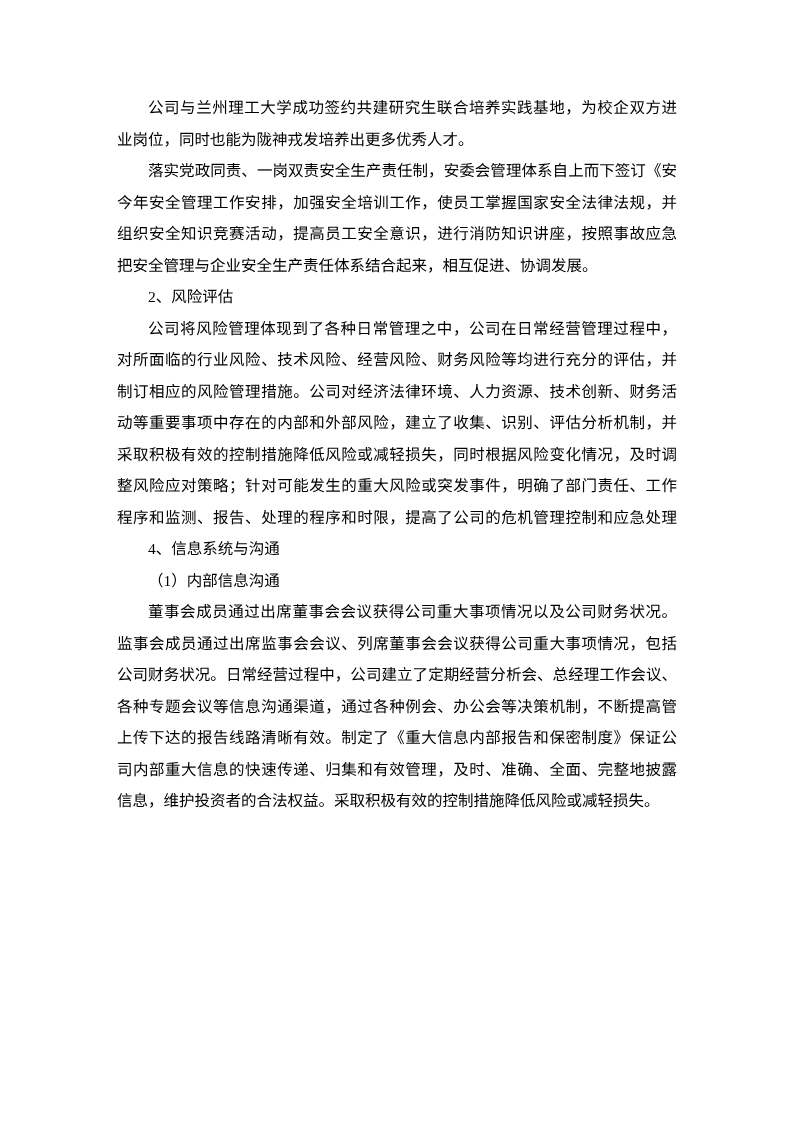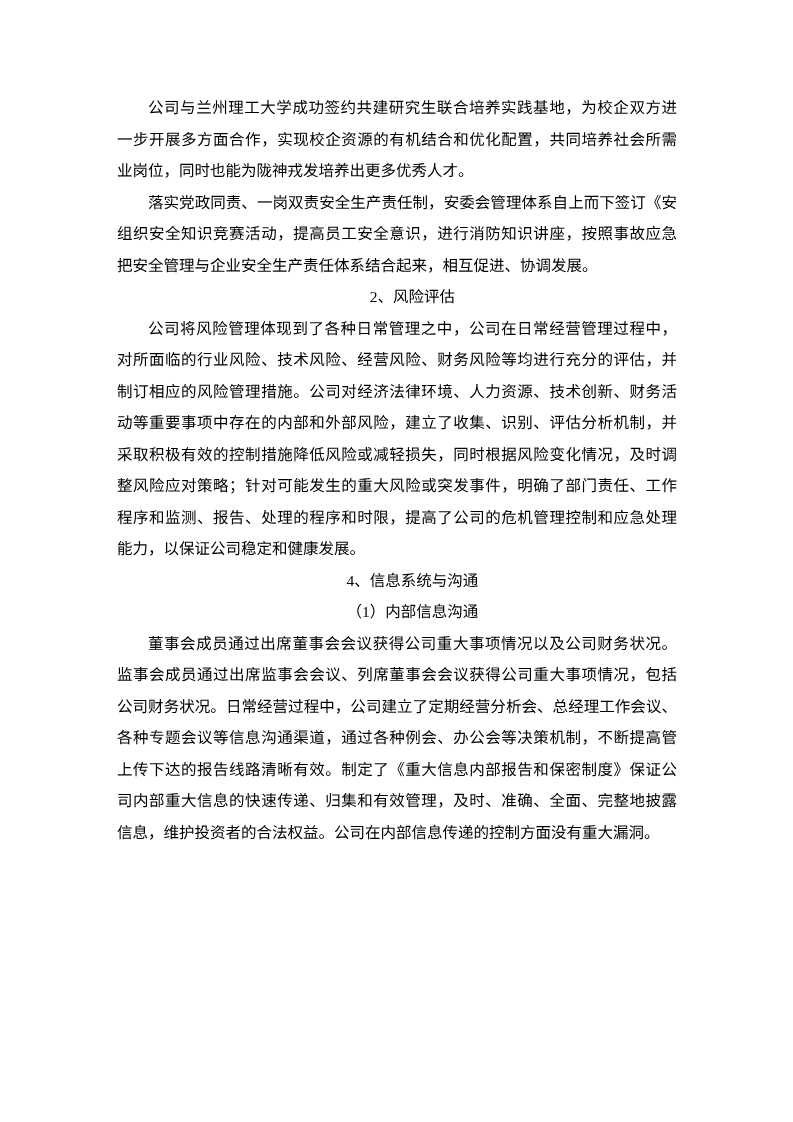--- a/index.html
+++ b/index.html
@@ -30,79 +30,77 @@
     overflow: visible;
   }
   
   .fill {
     text-align: justify;
     text-align-last: justify;
   }
   
   .ind {
     text-indent: 2em;
-    text-align: center;
   }
   .page-number {
     position: absolute;
     top: 1037px;
     left: 0;
     width: 100%;
     text-align: center;
     font-size: 15px;
     line-height: 20px;
   }
 </style>
 </head>
 <body>
 
 <div class="page">
   <div class="body-text">
 
     <div class="blk">
       <div class="line fill ind">公司与兰州理工大学成功签约共建研究生联合培养实践基地，为校企双方进</div>
-      <div class="line fill">一步开展多方面合作，实现校企资源的有机结合和优化配置，共同培养社会所需</div>
       <div class="line">业岗位，同时也能为陇神戎发培养出更多优秀人才。</div>
     </div>
 
     <div class="blk">
       <div class="line fill ind">落实党政同责、一岗双责安全生产责任制，安委会管理体系自上而下签订《安</div>
+      <div class="line fill">今年安全管理工作安排，加强安全培训工作，使员工掌握国家安全法律法规，并</div>
       <div class="line fill">组织安全知识竞赛活动，提高员工安全意识，进行消防知识讲座，按照事故应急</div>
       <div class="line">把安全管理与企业安全生产责任体系结合起来，相互促进、协调发展。</div>
     </div>
 
     <div class="blk">
       <div class="line ind">2、风险评估</div>
     </div>
 
     <div class="blk">
       <div class="line fill ind">公司将风险管理体现到了各种日常管理之中，公司在日常经营管理过程中，</div>
       <div class="line fill">对所面临的行业风险、技术风险、经营风险、财务风险等均进行充分的评估，并</div>
       <div class="line fill">制订相应的风险管理措施。公司对经济法律环境、人力资源、技术创新、财务活</div>
       <div class="line fill">动等重要事项中存在的内部和外部风险，建立了收集、识别、评估分析机制，并</div>
       <div class="line fill">采取积极有效的控制措施降低风险或减轻损失，同时根据风险变化情况，及时调</div>
       <div class="line fill">整风险应对策略；针对可能发生的重大风险或突发事件，明确了部门责任、工作</div>
       <div class="line fill">程序和监测、报告、处理的程序和时限，提高了公司的危机管理控制和应急处理</div>
-      <div class="line">能力，以保证公司稳定和健康发展。</div>
     </div>
 
     <div class="blk">
       <div class="line ind">4、信息系统与沟通</div>
     </div>
 
     <div class="blk">
       <div class="line ind">（1）内部信息沟通</div>
     </div>
 
     <div class="blk">
       <div class="line fill ind">董事会成员通过出席董事会会议获得公司重大事项情况以及公司财务状况。</div>
       <div class="line fill">监事会成员通过出席监事会会议、列席董事会会议获得公司重大事项情况，包括</div>
       <div class="line fill">公司财务状况。日常经营过程中，公司建立了定期经营分析会、总经理工作会议、</div>
       <div class="line fill">各种专题会议等信息沟通渠道，通过各种例会、办公会等决策机制，不断提高管</div>
       <div class="line fill">上传下达的报告线路清晰有效。制定了《重大信息内部报告和保密制度》保证公</div>
       <div class="line fill">司内部重大信息的快速传递、归集和有效管理，及时、准确、全面、完整地披露</div>
-      <div class="line">信息，维护投资者的合法权益。公司在内部信息传递的控制方面没有重大漏洞。</div>
+      <div class="line">信息，维护投资者的合法权益。采取积极有效的控制措施降低风险或减轻损失。</div>
     </div>
 
   </div>
 
   <div class="page-number">5</div>
 </div>
 
 </body></html>

